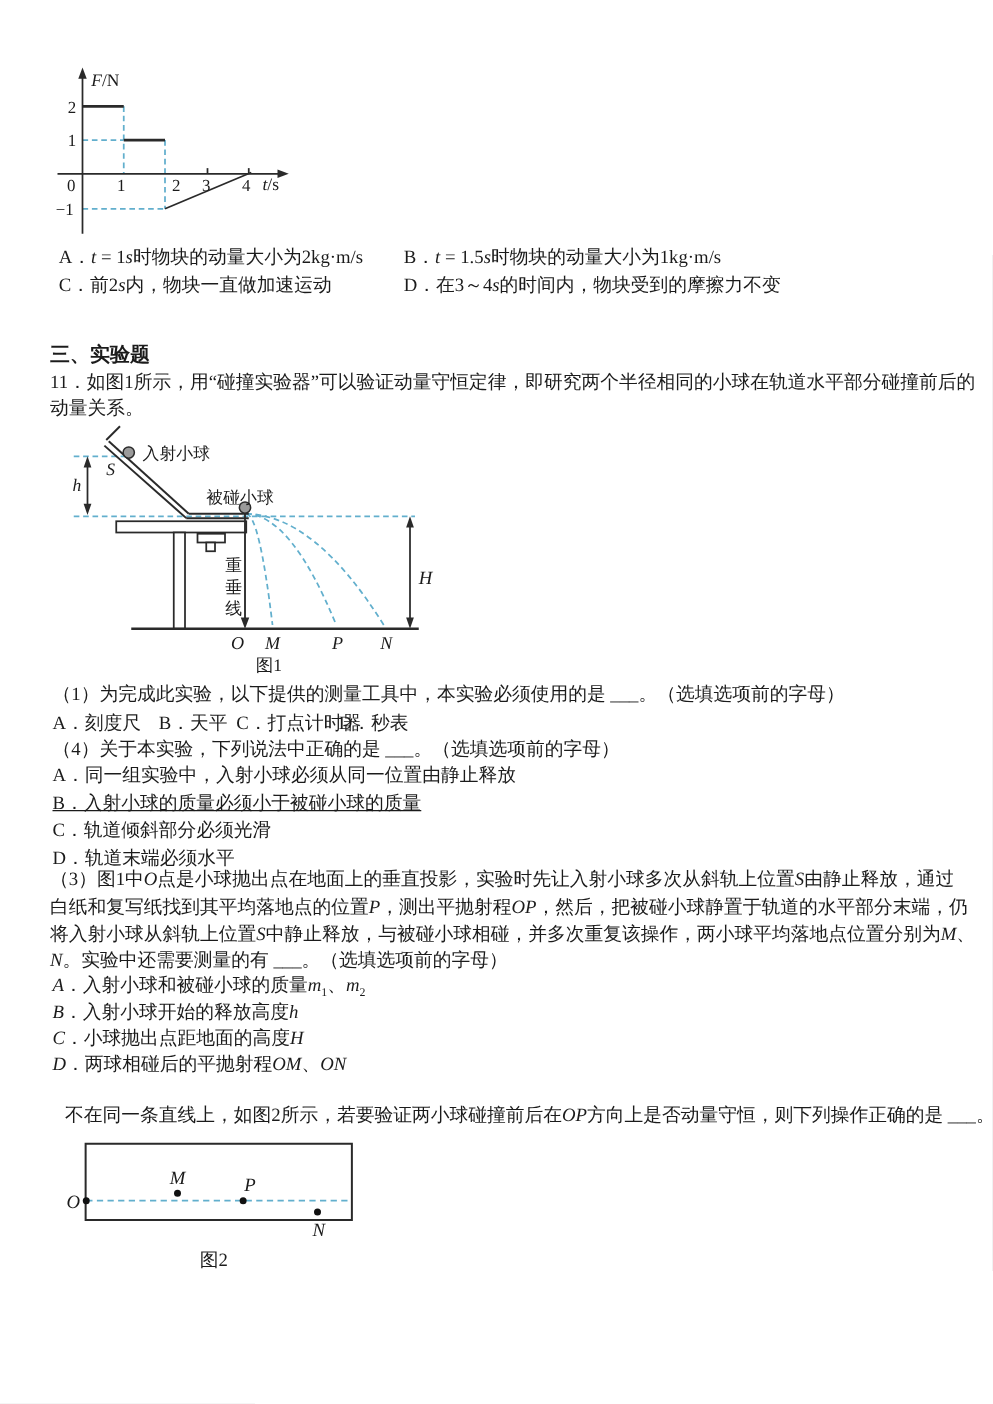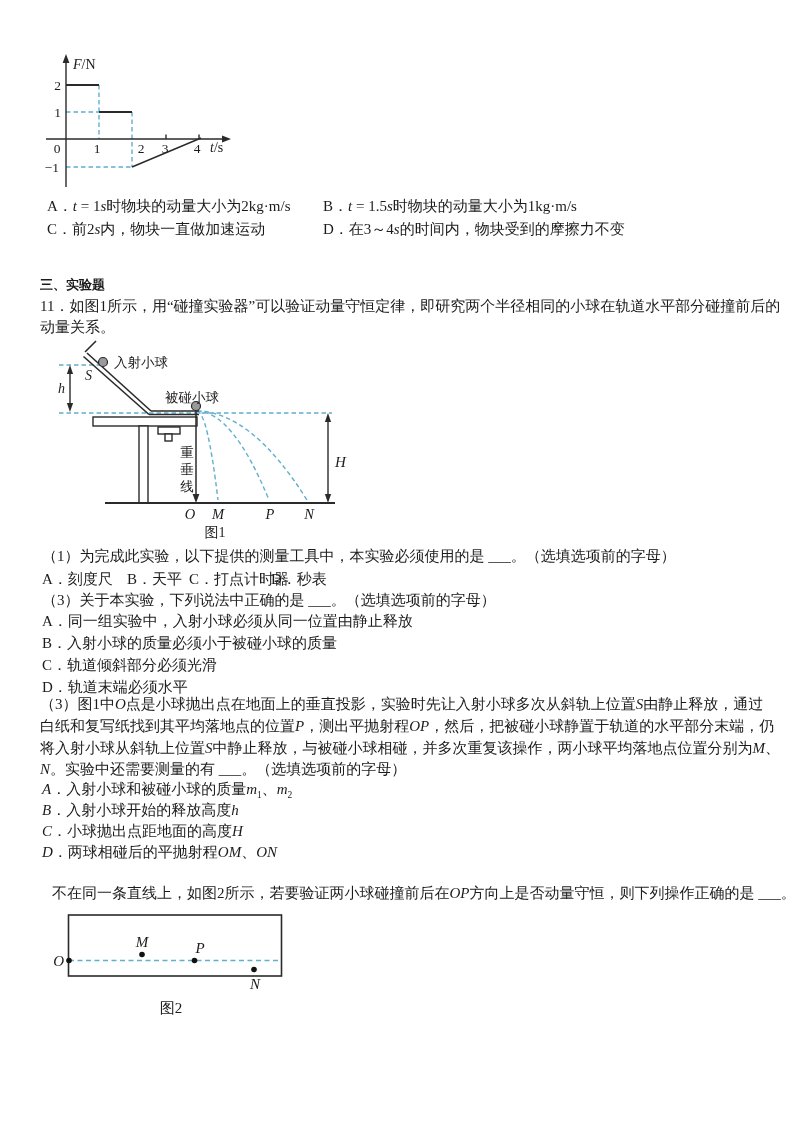--- a/index.html
+++ b/index.html
@@ -3,21 +3,21 @@
 <meta charset="utf-8">
 <style>
   * { margin:0; padding:0; box-sizing:border-box; }
   html,body { background:#e8e8e8; }
   .page {
     position:relative; width:794px; height:1123px; margin:0 auto;
     background:#ffffff; overflow:hidden;
     font-family:"Liberation Serif", serif; color:#1b1b1b;
   }
   .ln { position:absolute; white-space:nowrap; font-size:15px; line-height:17px; }
-  .bold { font-weight:bold; font-size:13px; }
+  .bold { font-weight:bold; font-size:16px; }
   .ln i { font-style:italic; }
   .ln sub { font-size:9.5px; }
   svg { position:absolute; overflow:visible; }
   svg text { font-family:"Liberation Serif", serif; fill:#1b1b1b; }
   .it { font-style:italic; }
 </style>
 </head>
 <body>
 
 <div class="page">
@@ -135,23 +135,23 @@
     </g>
     <text x="215" y="537" font-size="14" text-anchor="middle">图1</text>
   </svg>
 
   <span class="ln" style="left:42px; top:548px;">（1）为完成此实验，以下提供的测量工具中，本实验必须使用的是 ___。（选填选项前的字母）</span>
   <span class="ln" style="left:42px;  top:571px;">A．刻度尺</span>
   <span class="ln" style="left:127px; top:571px;">B．天平</span>
   <span class="ln" style="left:189px; top:571px;">C．打点计时器</span>
   <span class="ln" style="left:271px; top:571px;">D．秒表</span>
 
-  <span class="ln" style="left:42px; top:592px;">（3）关于本实验，下列说法中正确的是 ___。（选填选项前的字母）</span>
+  <span class="ln" style="left:42px; top:592px;">（4）关于本实验，下列说法中正确的是 ___。（选填选项前的字母）</span>
   <span class="ln" style="left:42px; top:613px;">A．同一组实验中，入射小球必须从同一位置由静止释放</span>
-  <span class="ln" style="left:42px; top:635px;">B．入射小球的质量必须小于被碰小球的质量</span>
+  <span class="ln" style="left:42px; top:635px;text-decoration:underline;">B．入射小球的质量必须小于被碰小球的质量</span>
   <span class="ln" style="left:42px; top:657px;">C．轨道倾斜部分必须光滑</span>
   <span class="ln" style="left:42px; top:679px;">D．轨道末端必须水平</span>
 
   <span class="ln mathify" style="left:40px; top:696px;">（3）图1中<i>O</i>点是小球抛出点在地面上的垂直投影，实验时先让入射小球多次从斜轨上位置<i>S</i>由静止释放，通过</span>
   <span class="ln mathify" style="left:40px; top:718px;">白纸和复写纸找到其平均落地点的位置<i>P</i>，测出平抛射程<i>OP</i>，然后，把被碰小球静置于轨道的水平部分末端，仍</span>
   <span class="ln mathify" style="left:40px; top:761px;"><i>N</i>。实验中还需要测量的有 ___。（选填选项前的字母）</span>
   <span class="ln mathify" style="left:40px; top:740px;">将入射小球从斜轨上位置<i>S</i>中静止释放，与被碰小球相碰，并多次重复该操作，两小球平均落地点位置分别为<i>M</i>、</span>
   <span class="ln mathify" style="left:42px; top:781px;"><i>A</i>．入射小球和被碰小球的质量<i>m</i><sub>1</sub>、<i>m</i><sub>2</sub></span>
   <span class="ln mathify" style="left:42px; top:802px;"><i>B</i>．入射小球开始的释放高度<i>h</i></span>
   <span class="ln mathify" style="left:42px; top:823px;"><i>C</i>．小球抛出点距地面的高度<i>H</i></span>

